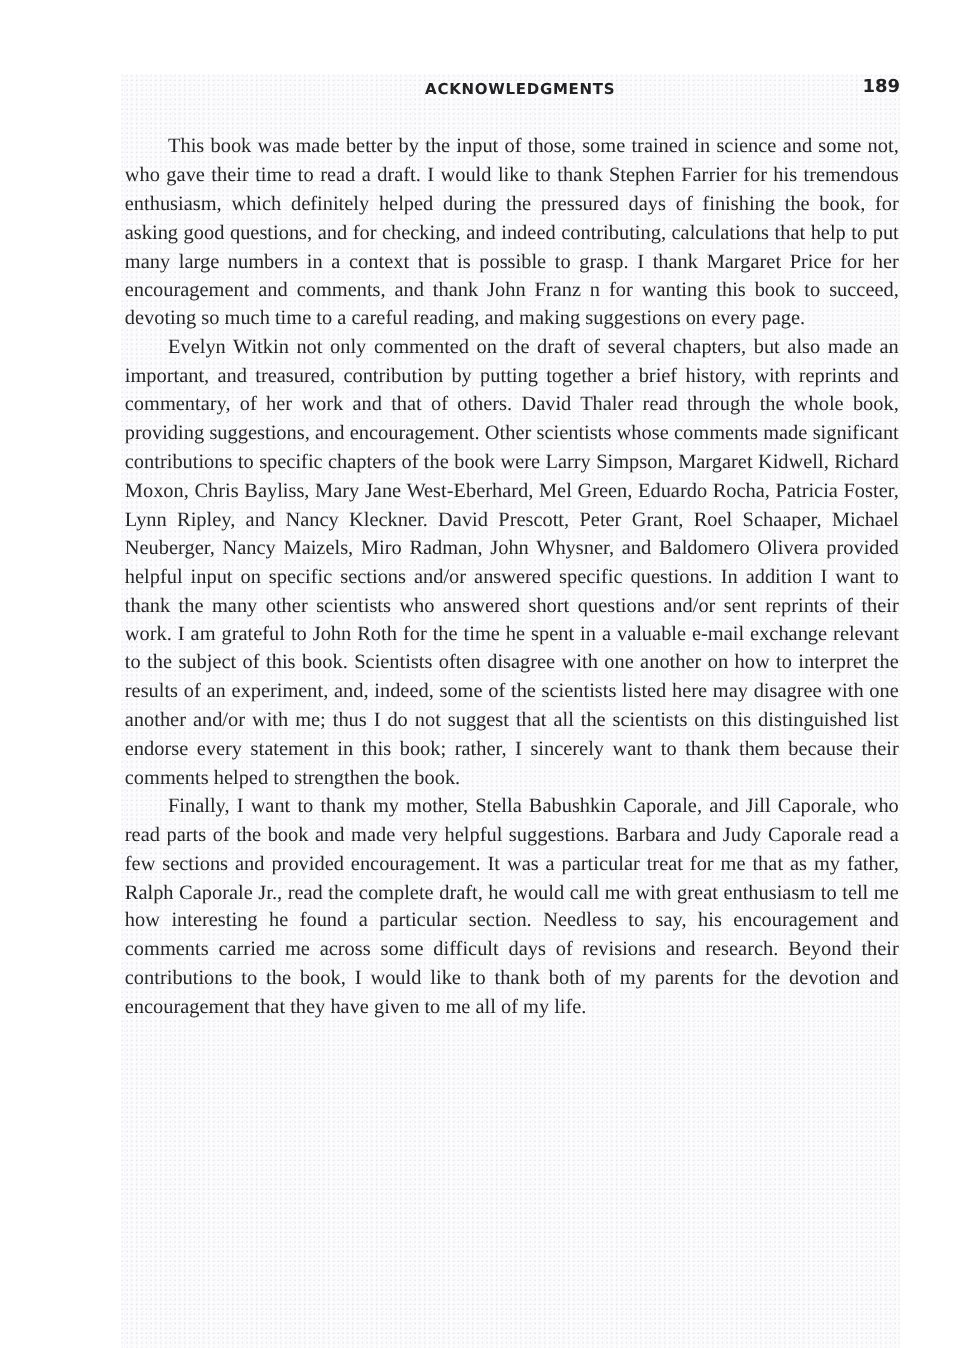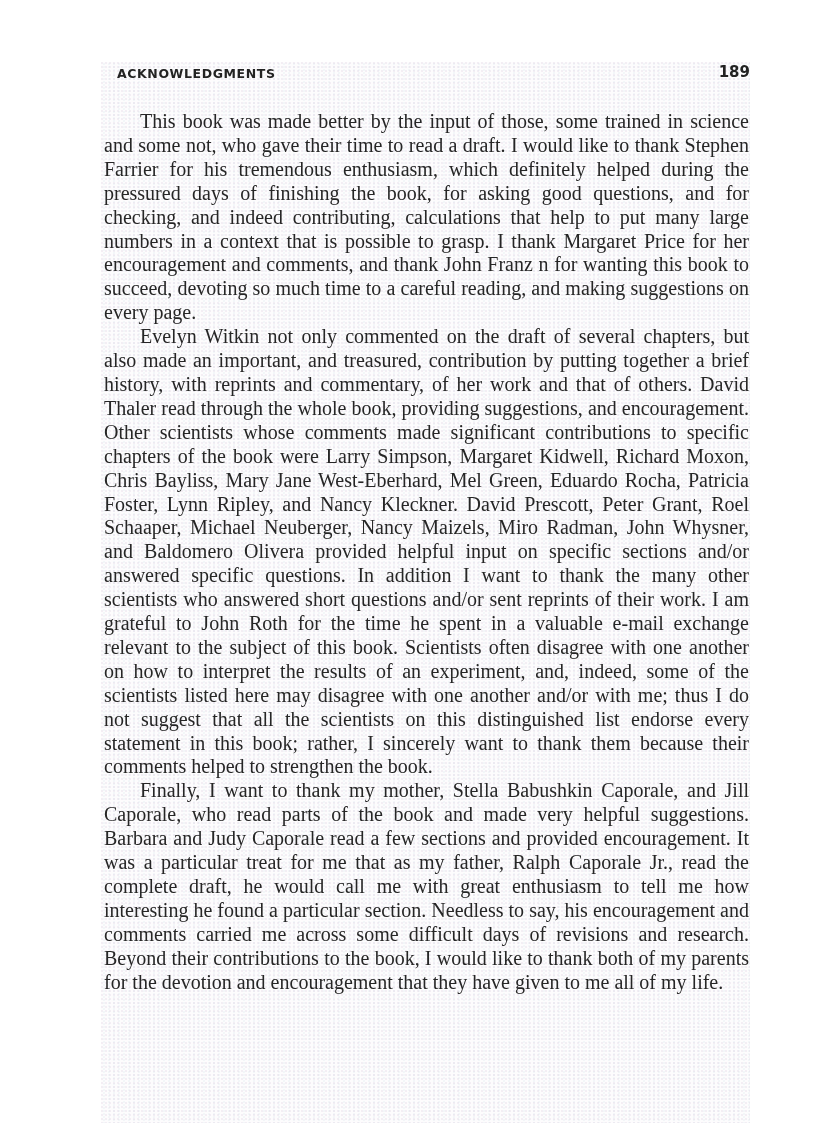--- a/index.html
+++ b/index.html
@@ -32,37 +32,38 @@
       width: 649px;
       height: 22px;
       font-family: "DejaVu Sans", sans-serif;
       font-weight: bold;
       color: #222222;
     }
     .running-head .title {
       position: absolute;
       left: 16px;
       right: 0;
+      text-align: center;
       font-size: 12.5px;
       letter-spacing: 0.6px;
       top: 3px;
     }
     .running-head .folio {
       position: absolute;
       right: 0;
       top: 0;
       font-size: 15px;
     }
     .body-text {
       position: absolute;
       left: 104px;
       top: 110px;
       width: 645px;
       font-family: "Liberation Serif", "DejaVu Serif", serif;
-      font-size: 20px;
+      font-size: 17px;
       line-height: 23.9px;
       color: #262626;
       text-align: justify;
       hyphens: manual;
     }
     .body-text p {
       margin: 0;
       text-indent: 36px;
     }
   </style>

